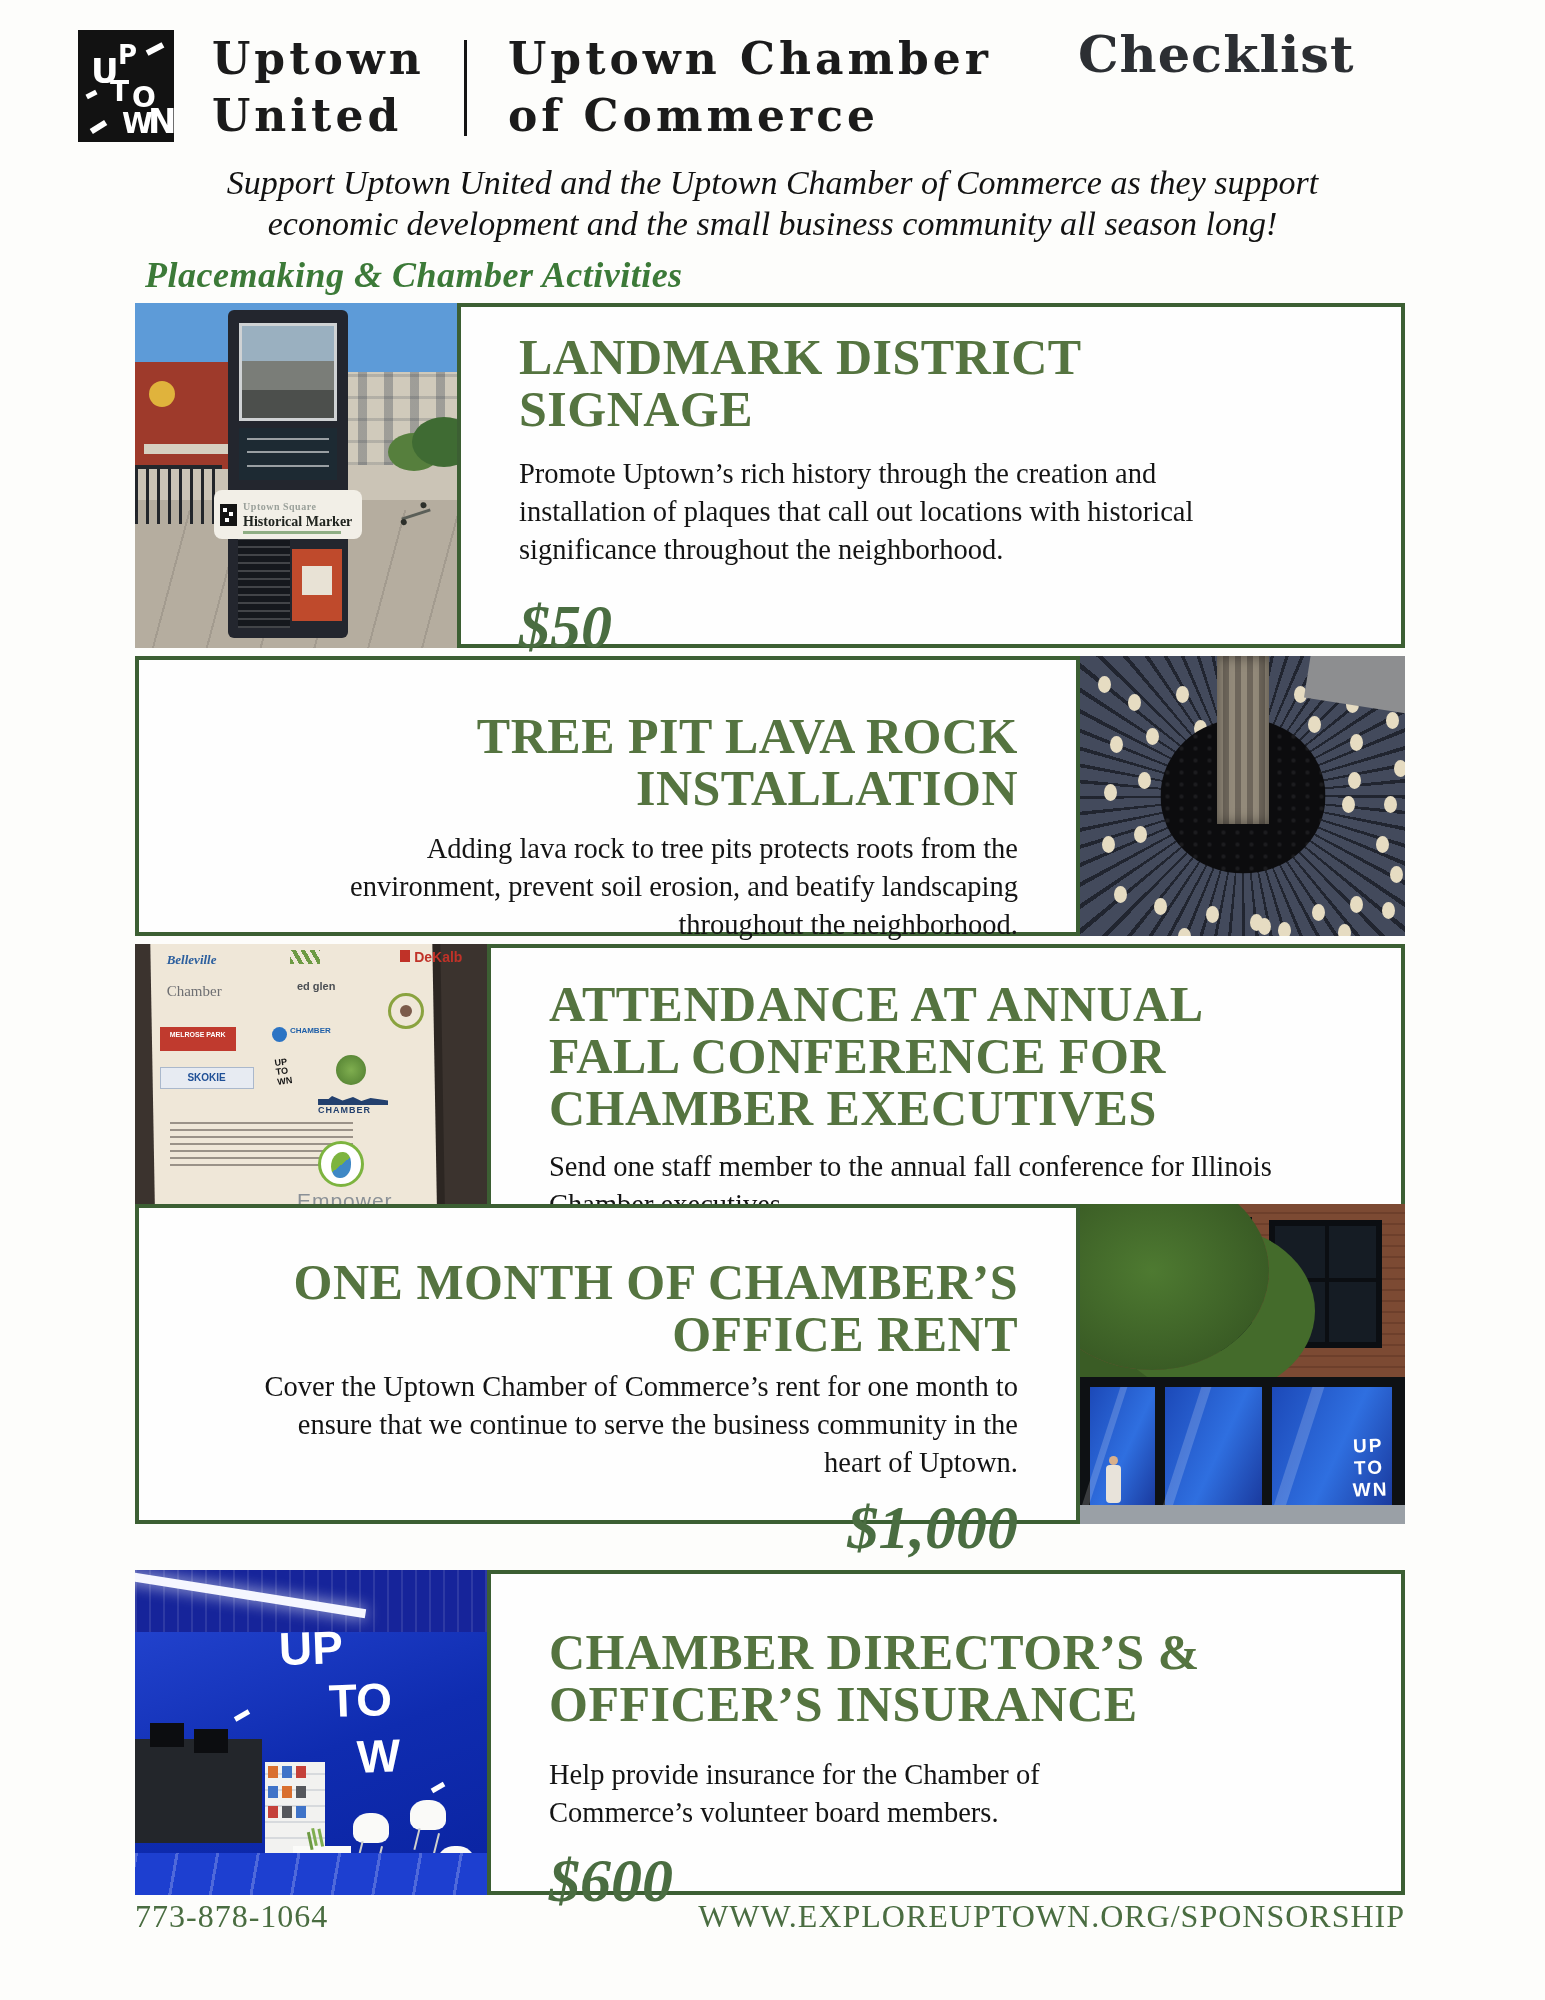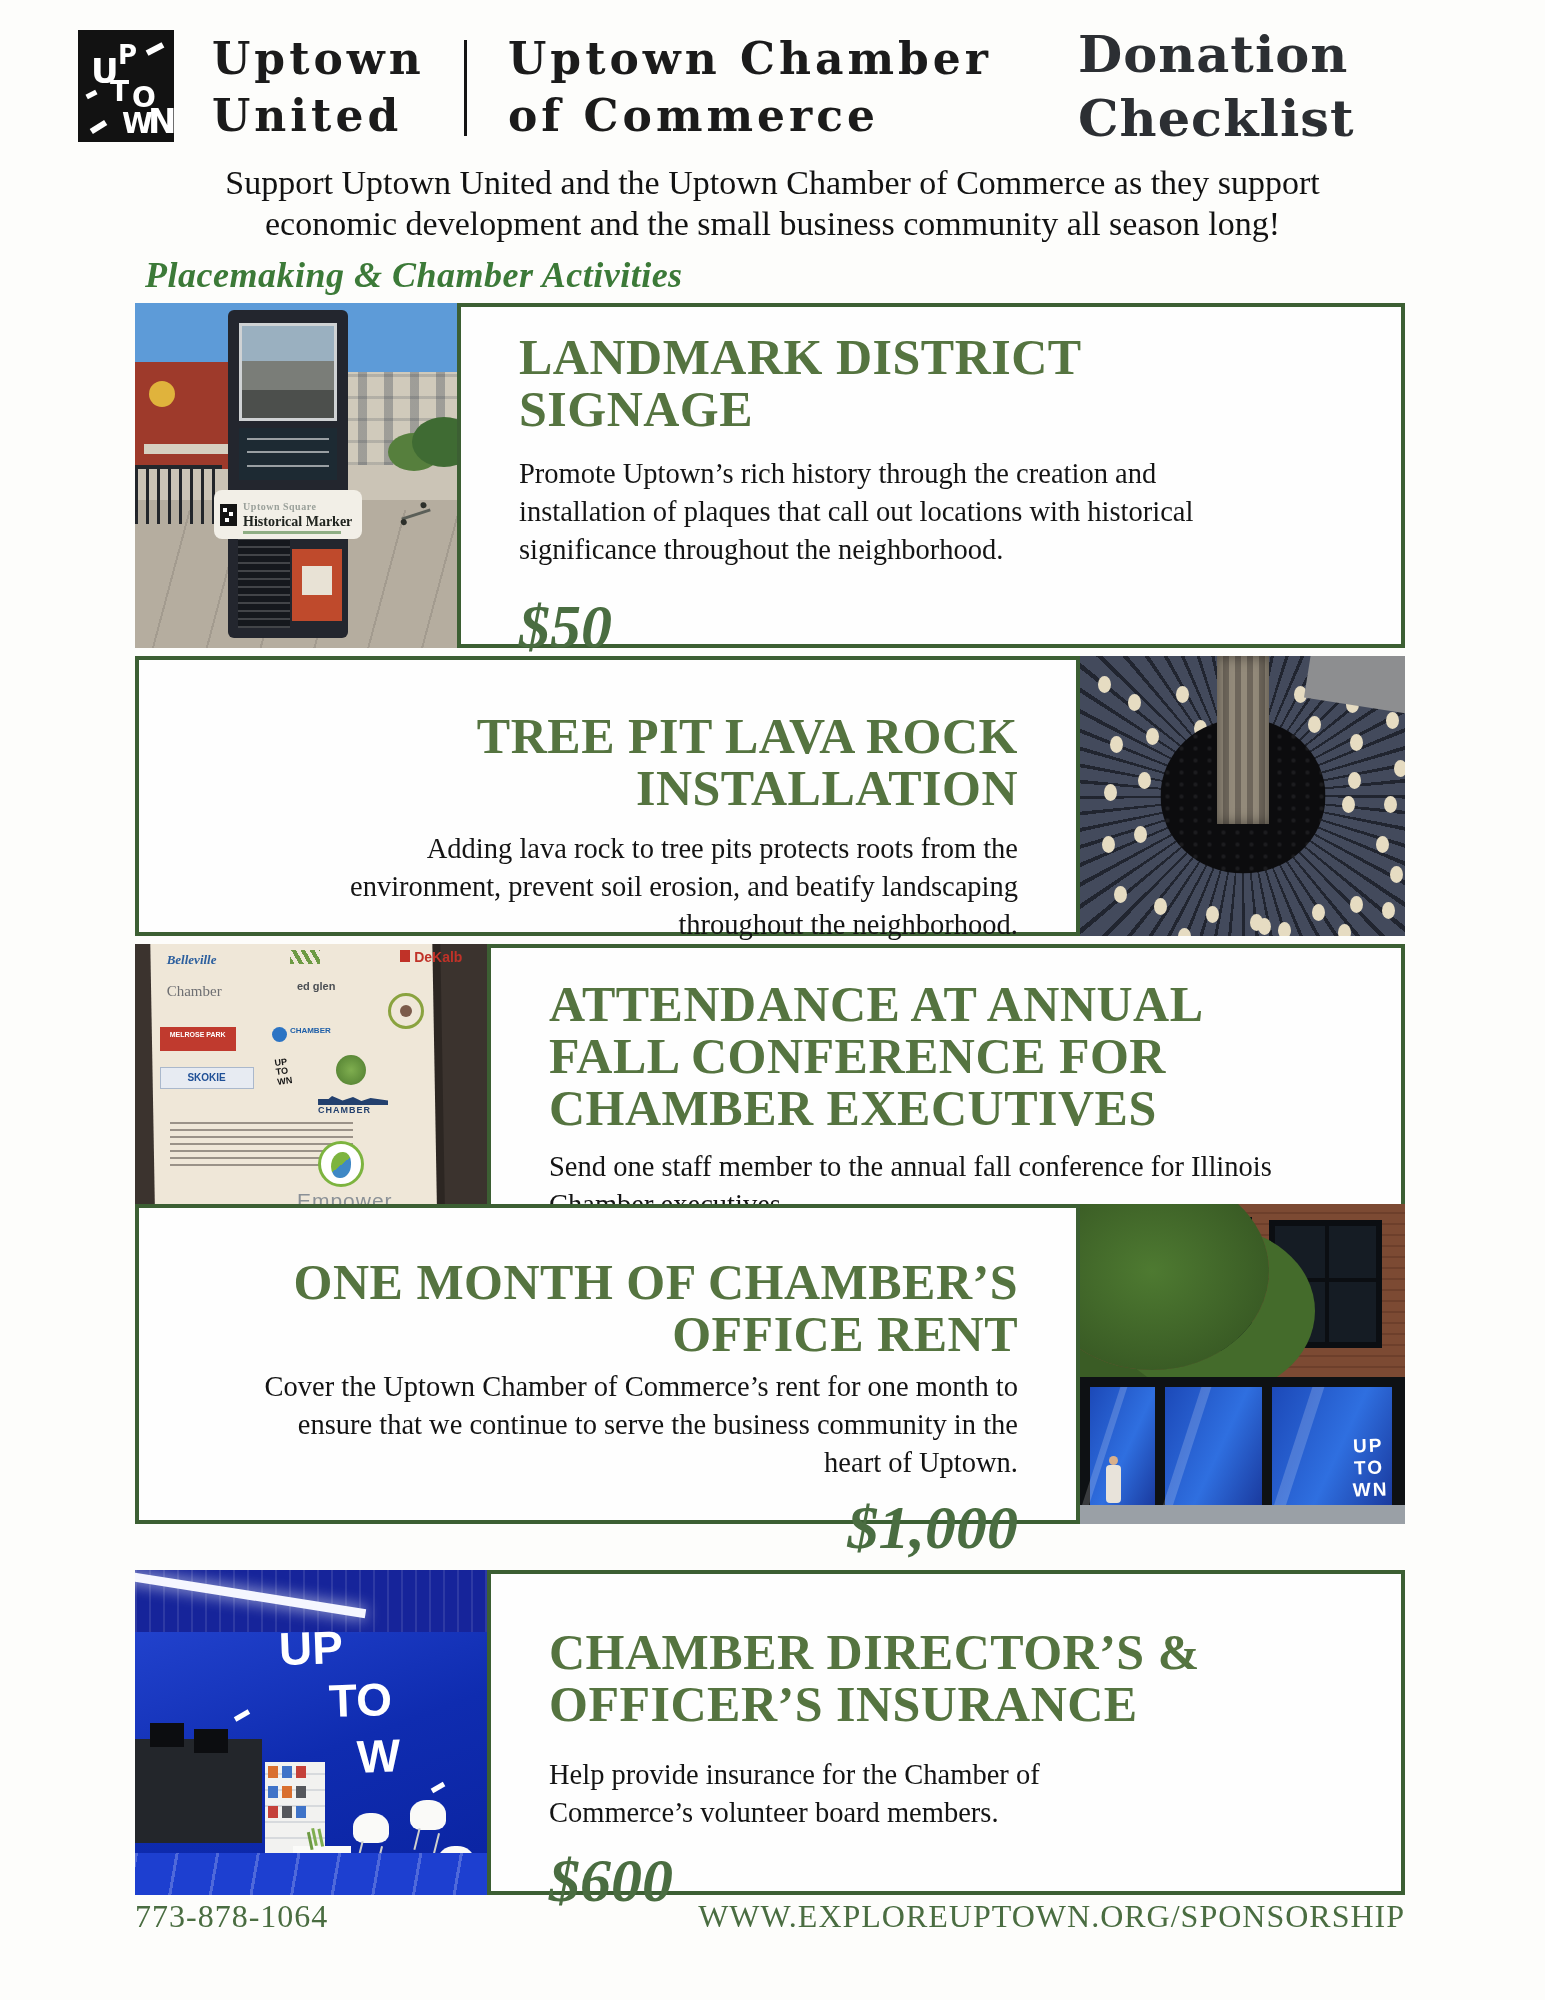--- a/index.html
+++ b/index.html
@@ -17,21 +17,21 @@
   .org { position:absolute; top:30px; font-family:"DejaVu Serif", serif; color:#1b1b1b; }
   .org .ln { display:block; font-size:44px; font-weight:700; letter-spacing:4px; line-height:57px; }
   .org1 { left:212px; }
   .org2 { left:508px; }
   .hdr-div { position:absolute; left:464px; top:40px; width:3px; height:96px; background:#141414; }
   .doc-title { position:absolute; left:1078px; top:22px; font-family:"DejaVu Serif", serif; color:#2c2f33; }
   .doc-title .ln { display:block; font-size:51px; font-weight:700; letter-spacing:1px; line-height:64px; }
 
   .subtitle {
     position:absolute; top:162px; left:0; right:0; margin:0 auto; max-width:1210px;
-    text-align:center; font-size:34px; line-height:1.22; color:#121212;
+    text-align:center; font-style:italic; font-size:34px; line-height:1.22; color:#121212;
   }
   .section-heading {
     position:absolute; left:145px; top:254px;
     font-style:italic; font-weight:700; font-size:36px; color:#3c7a38; letter-spacing:.5px;
   }
 
   
   .card { position:absolute; left:135px; width:1270px; display:flex; }
   .photo { position:relative; flex:none; overflow:hidden; }
   .box { position:relative; flex:1; background:#fefefe; border:4px solid #3c5f33; }
@@ -187,21 +187,20 @@
   <div class="org org1">
     <span class="ln">Uptown</span>
     <span class="ln">United</span>
   </div>
   <div class="hdr-div"></div>
   <div class="org org2">
     <span class="ln">Uptown Chamber</span>
     <span class="ln">of Commerce</span>
   </div>
   <div class="doc-title">
-    <span class="ln">Donation</span>
     <span class="ln">Checklist</span>
   </div>
 
   <p class="subtitle">Support Uptown United and the Uptown Chamber of Commerce as they support economic development and the small business community all season long!</p>
   <h1 class="section-heading">Placemaking &amp; Chamber Activities</h1>
 
   <section class="card" style="top:303px;height:345px">
     <div class="photo p1">
       <div class="bldg-red">
           <i></i>

